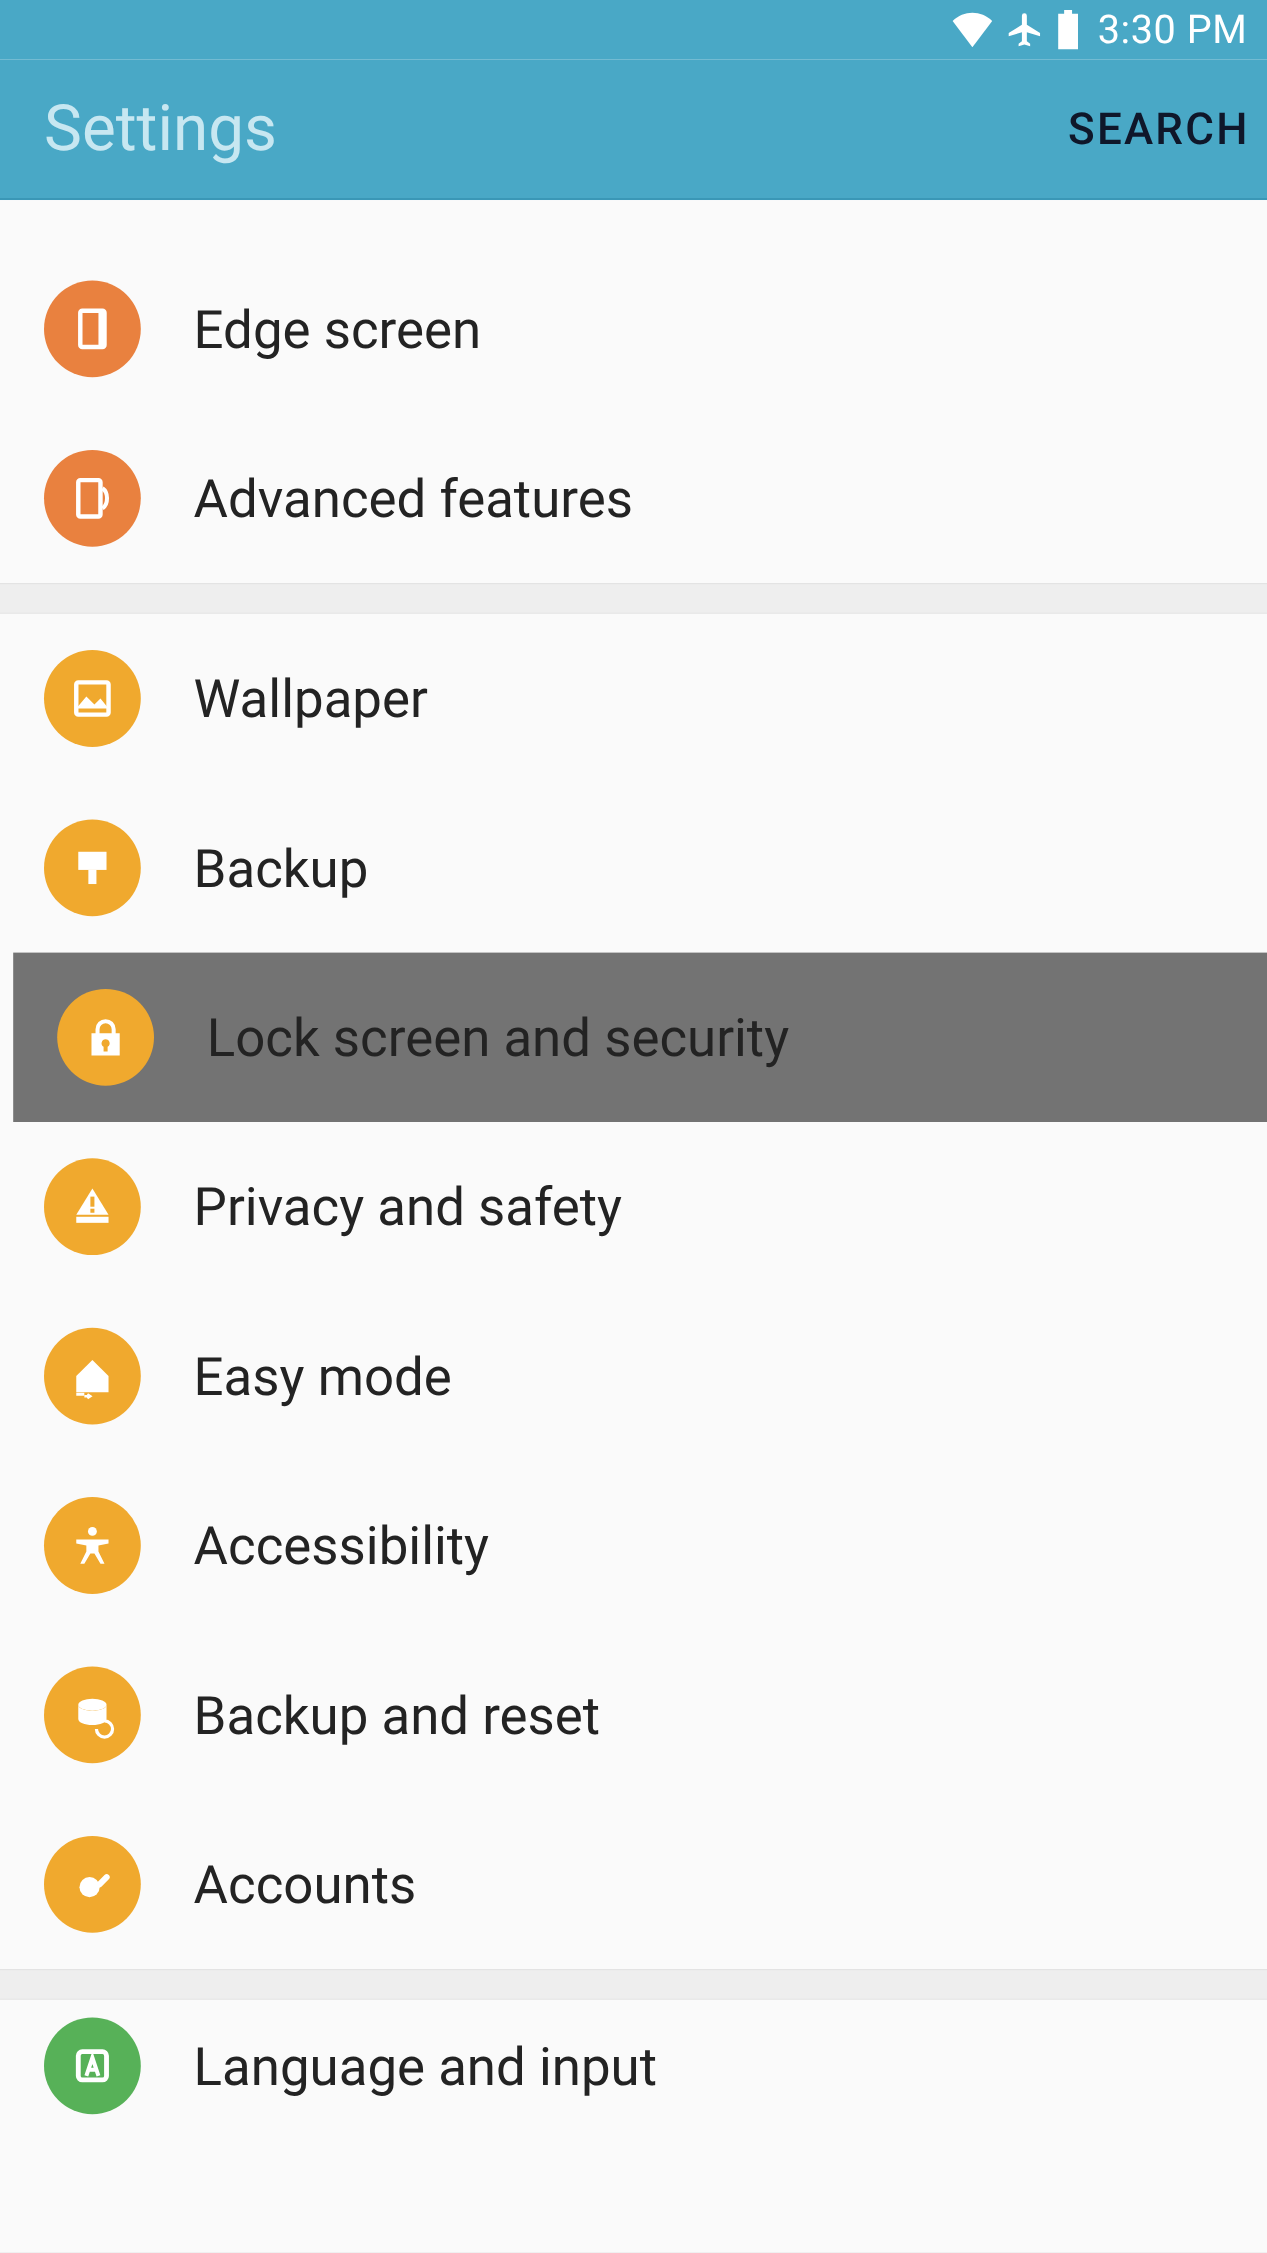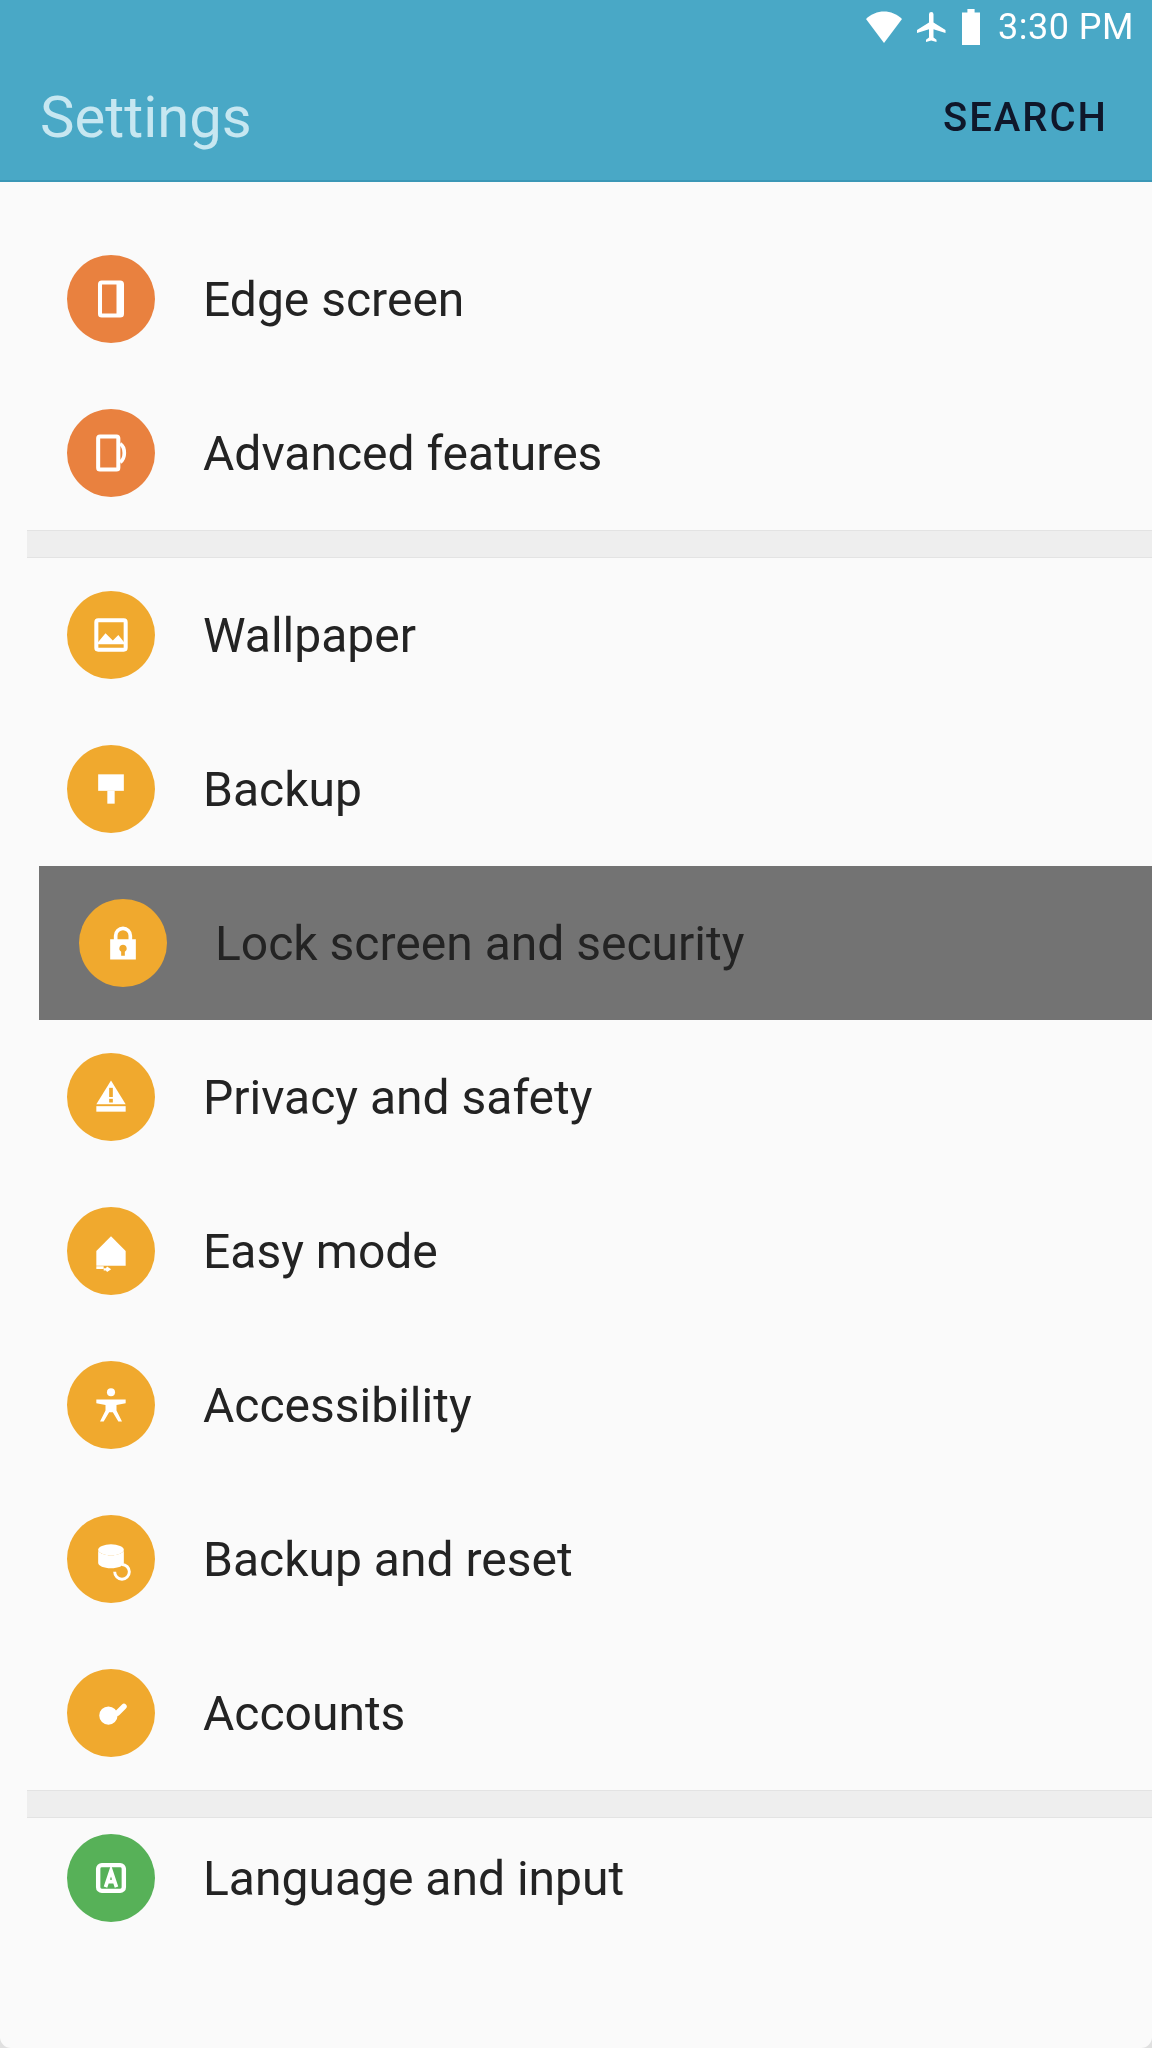--- a/index.html
+++ b/index.html
@@ -1,51 +1,51 @@
 <!DOCTYPE html>
 <html><head>
 <meta charset="utf-8">
 <style>
   * { margin: 0; padding: 0; box-sizing: border-box; }
   html, body { width: 1152px; height: 2048px; font-family: Roboto, "Helvetica Neue", Arial, sans-serif; background: #e0e0e0; overflow: hidden; }
-  .screen { width: 1152px; height: 2048px; background: #fafafa; position: relative; border-radius: 11px; }
+  .screen { width: 1152px; height: 2048px; background: #fafafa; position: relative; }
   .status-bar {
     height: 54px;
     background: #49a8c6;
     display: flex;
     align-items: center;
     justify-content: flex-end;
     padding: 0 18px;
     color: #fff;
     font-size: 36px;
     gap: 10px;
   }
   .status-bar .icon-slot { display: flex; align-items: center; justify-content: center; }
   .status-time { font-weight: 400; letter-spacing: 0.5px; margin-left: 6px; }
   .app-bar {
     height: 128px;
     background: #49a8c6;
     border-bottom: 2px solid #3a97b6;
     display: flex;
     align-items: center;
     justify-content: space-between;
-    padding: 0 44px 0 40px;
+    padding: 0 16px 0 40px;
   }
   .app-title {
     color: #c7e7f1;
     font-size: 58px;
     font-weight: 400;
   }
   .search-btn {
     color: #0f172a;
     font-size: 40px;
     font-weight: 500;
     letter-spacing: 2px;
   }
-  .list { background: #fafafa; padding-left: 27px; }
+  .list { background: #fafafa; }
   .section-gap {
     height: 28px;
     background: #eeeeee;
     border-top: 1px solid #e3e3e3;
     border-bottom: 1px solid #e3e3e3;
   }
   .row {
     display: flex;
     align-items: center;
     height: 154px;

